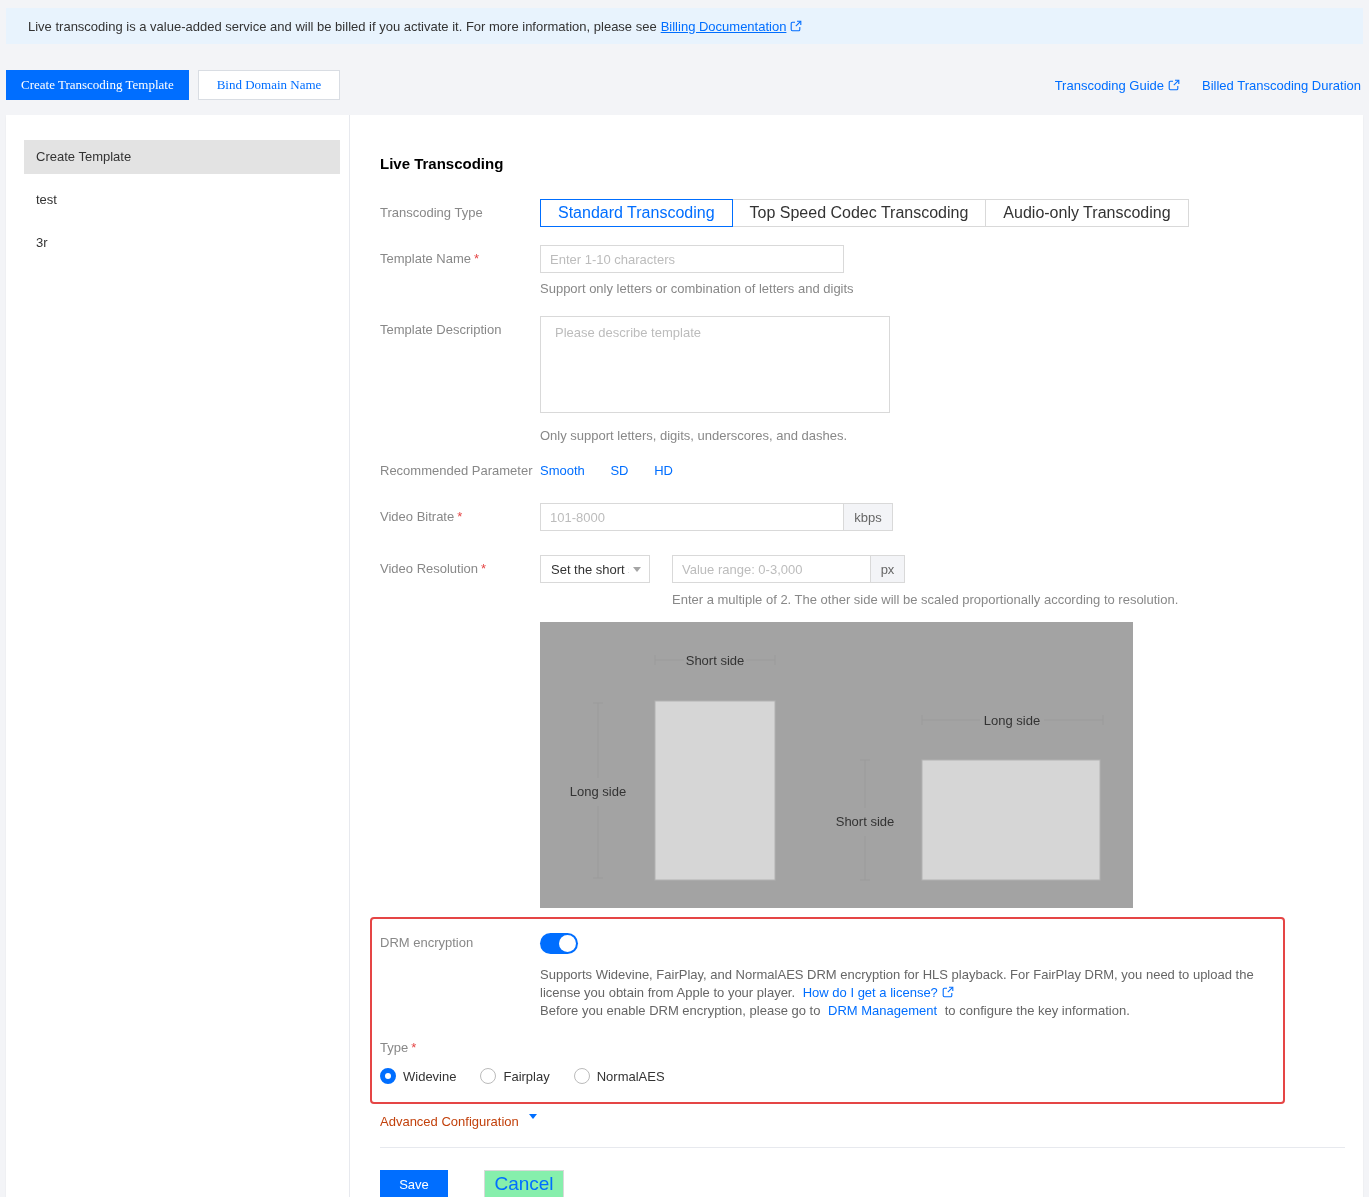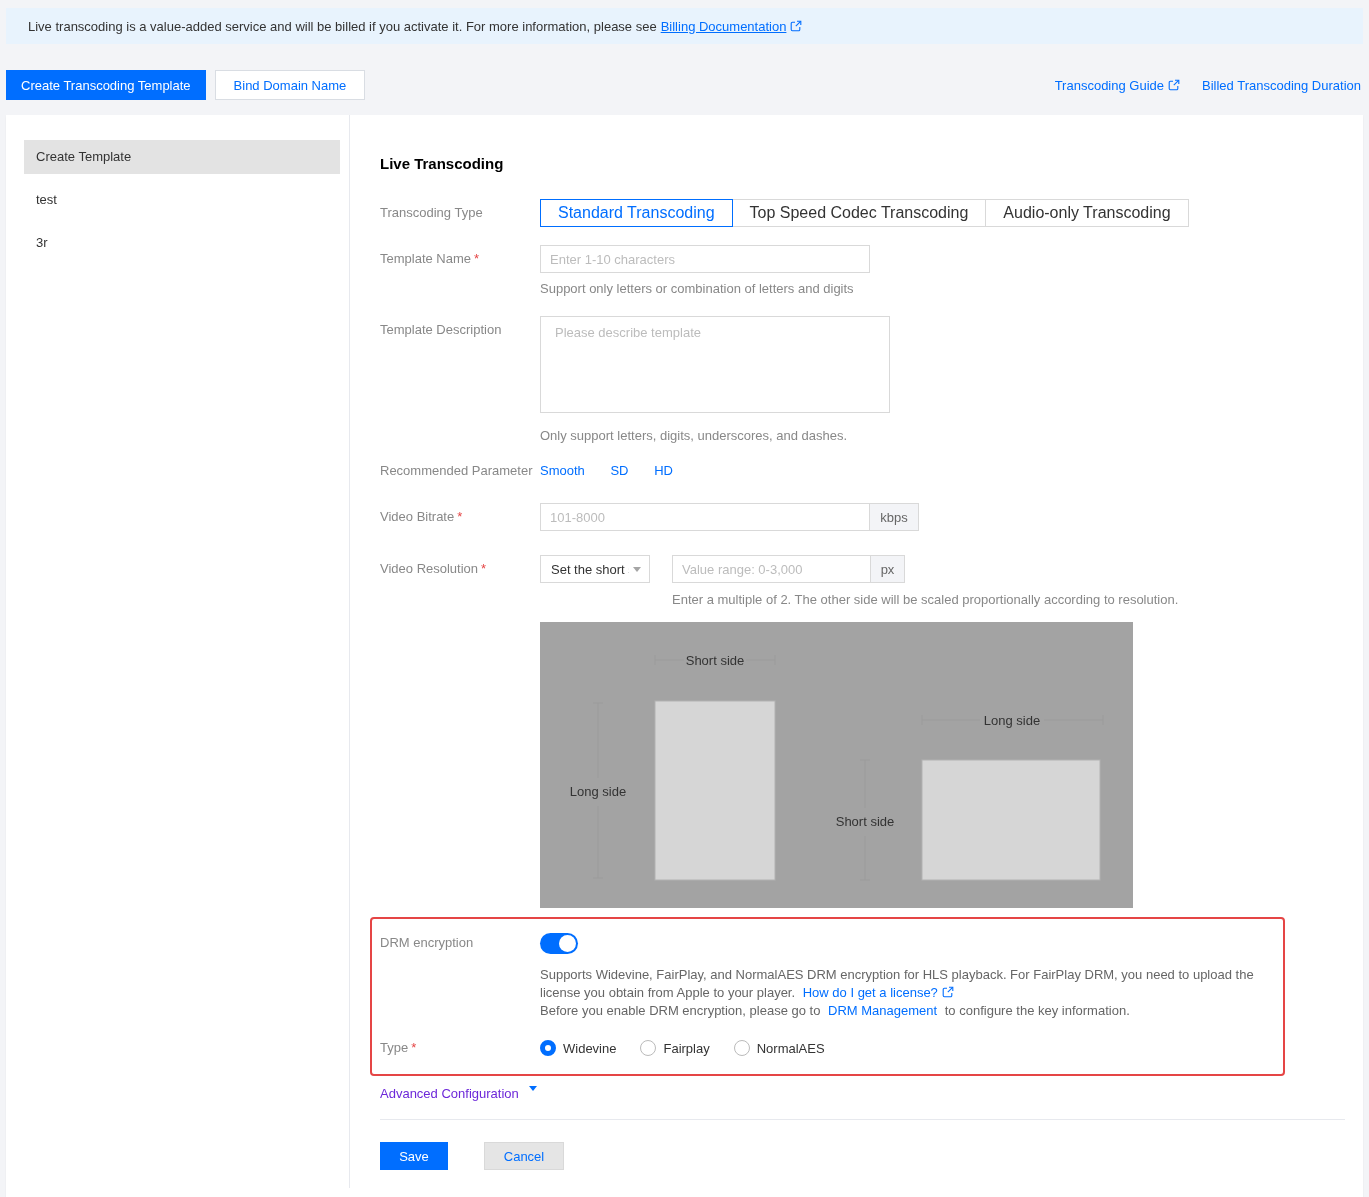--- a/index.html
+++ b/index.html
@@ -20,21 +20,21 @@
     display:flex; align-items:center;
     padding:0 22px; color:#333; font-size:13px;
   }
   .banner .link { text-decoration:underline; }
 
   .link { color:#006eff; text-decoration:none; cursor:pointer; }
   .ext { vertical-align:-1px; margin-left:4px; }
 
   
   .toolbar { margin-top:26px; display:flex; align-items:center; height:30px; }
-  .btn { font-family:Liberation Sans, sans-serif; font-size:13px; height:30px; cursor:pointer; }
+  .btn { font-family:Liberation Serif, serif; font-size:13px; height:30px; cursor:pointer; }
   .btn-primary { background:#006eff; color:#fff; border:none; padding:0 15px; }
   .btn-ghost { background:#fff; color:#006eff; border:1px solid #d9dde3; padding:0 18px; margin-left:9px; height:28px; }
   .toolbar-right { margin-left:auto; display:flex; align-items:center; gap:22px; font-size:13px; padding-right:2px; }
 
   
   .card {
     margin-top:15px; background:#fff; display:flex;
     min-height:1077px; box-shadow:0 1px 2px rgba(0,0,0,.05);
   }
   .sidebar { width:316px; flex:none; padding:25px 0 0 18px; }
@@ -60,21 +60,21 @@
   .tab:first-child { margin-left:0; }
   .tab.selected { border-color:#006eff; color:#006eff; position:relative; z-index:2; }
 
   
   .input {
     height:28px; border:1px solid #d9d9d9; padding:0 9px; font-size:13px;
     font-family:inherit; color:#333; box-sizing:border-box; outline:none;
     background:#fff; border-radius:0;
   }
   .input::placeholder, textarea::placeholder { color:#bcbcbc; }
-  .w330 { width:330px; }
+  .w330 { width:304px; }
   .w199 { width:199px; }
   .igroup { display:flex; align-items:flex-start; }
   .unit {
     display:inline-flex; align-items:center; justify-content:center;
     height:28px; box-sizing:border-box; border:1px solid #d9d9d9; border-left:none;
     background:#f3f4f7; color:#666; font-size:13px;
   }
   .unit-kbps { width:49px; }
   .unit-px { width:34px; }
   textarea.input { width:350px; height:97px; resize:none; padding:7px 14px; line-height:17px; }
@@ -109,31 +109,31 @@
     margin:9px 0 5px -10px; padding:10px 20px 12px 8px;
     width:915px; box-sizing:border-box;
   }
   .toggle-wrap { height:28px; display:flex; align-items:center; }
   .toggle { width:38px; height:21px; border-radius:11px; background:#006eff; position:relative; cursor:pointer; }
   .knob { position:absolute; right:2px; top:2px; width:17px; height:17px; border-radius:50%; background:#fff; }
   .drm-desc { margin-top:9px; font-size:13px; color:#666; line-height:18px; width:730px; }
   .drm-desc2 { font-size:13px; color:#666; line-height:18px; width:730px; }
   .drm-desc .link, .drm-desc2 .link { margin:0 4px; }
   .drm-desc .link { margin-right:0; }
-  .type-row { margin-top:14px; }
+  .type-row { margin-top:14px;flex-direction:column; }
   .radios { display:flex; align-items:center; gap:24px; height:28px; }
   .radio-opt { display:inline-flex; align-items:center; gap:7px; font-size:13px; color:#333; cursor:pointer; }
   .radio { width:16px; height:16px; border-radius:50%; box-sizing:border-box; border:1px solid #bbb; background:#fff; flex:none; }
   .radio.checked { border:5px solid #006eff; }
 
-  .advanced { margin-top:5px; display:inline-flex; align-items:flex-start; gap:6px; font-size:13px; color:#6d28d9; cursor:pointer; }
+  .advanced { margin-top:5px; display:inline-flex; align-items:flex-start; gap:6px; font-size:13px; color:#c2410c; cursor:pointer; }
   .hdivider { border:none; border-top:1px solid #e7e9ee; margin-top:18px; }
   .actions { margin-top:22px; display:flex; gap:36px; }
   .btn-save { width:68px; height:28px; background:#006eff; color:#fff; border:none; font-size:13px; cursor:pointer; font-family:inherit; }
-  .btn-cancel { width:80px; height:28px; box-sizing:border-box; background:#e5e5e5; color:#006eff; border:1px solid #d9d9d9; font-size:13px; cursor:pointer; font-family:inherit; }
+  .btn-cancel { width:80px; height:28px; box-sizing:border-box; background:#86efac; color:#006eff; border:1px solid #d9d9d9; font-size:19px; cursor:pointer; font-family:inherit; }
 </style>
 </head>
 <body>
 
 <div class="page">
 
   <div class="banner">
     <span>Live transcoding is a value-added service and will be billed if you activate it. For more information, please see</span>
     <a class="link" style="margin-left:4px;">Billing Documentation</a>
     <svg class="ext" width="12" height="12" viewBox="0 0 12 12" style="color:#006eff;">

